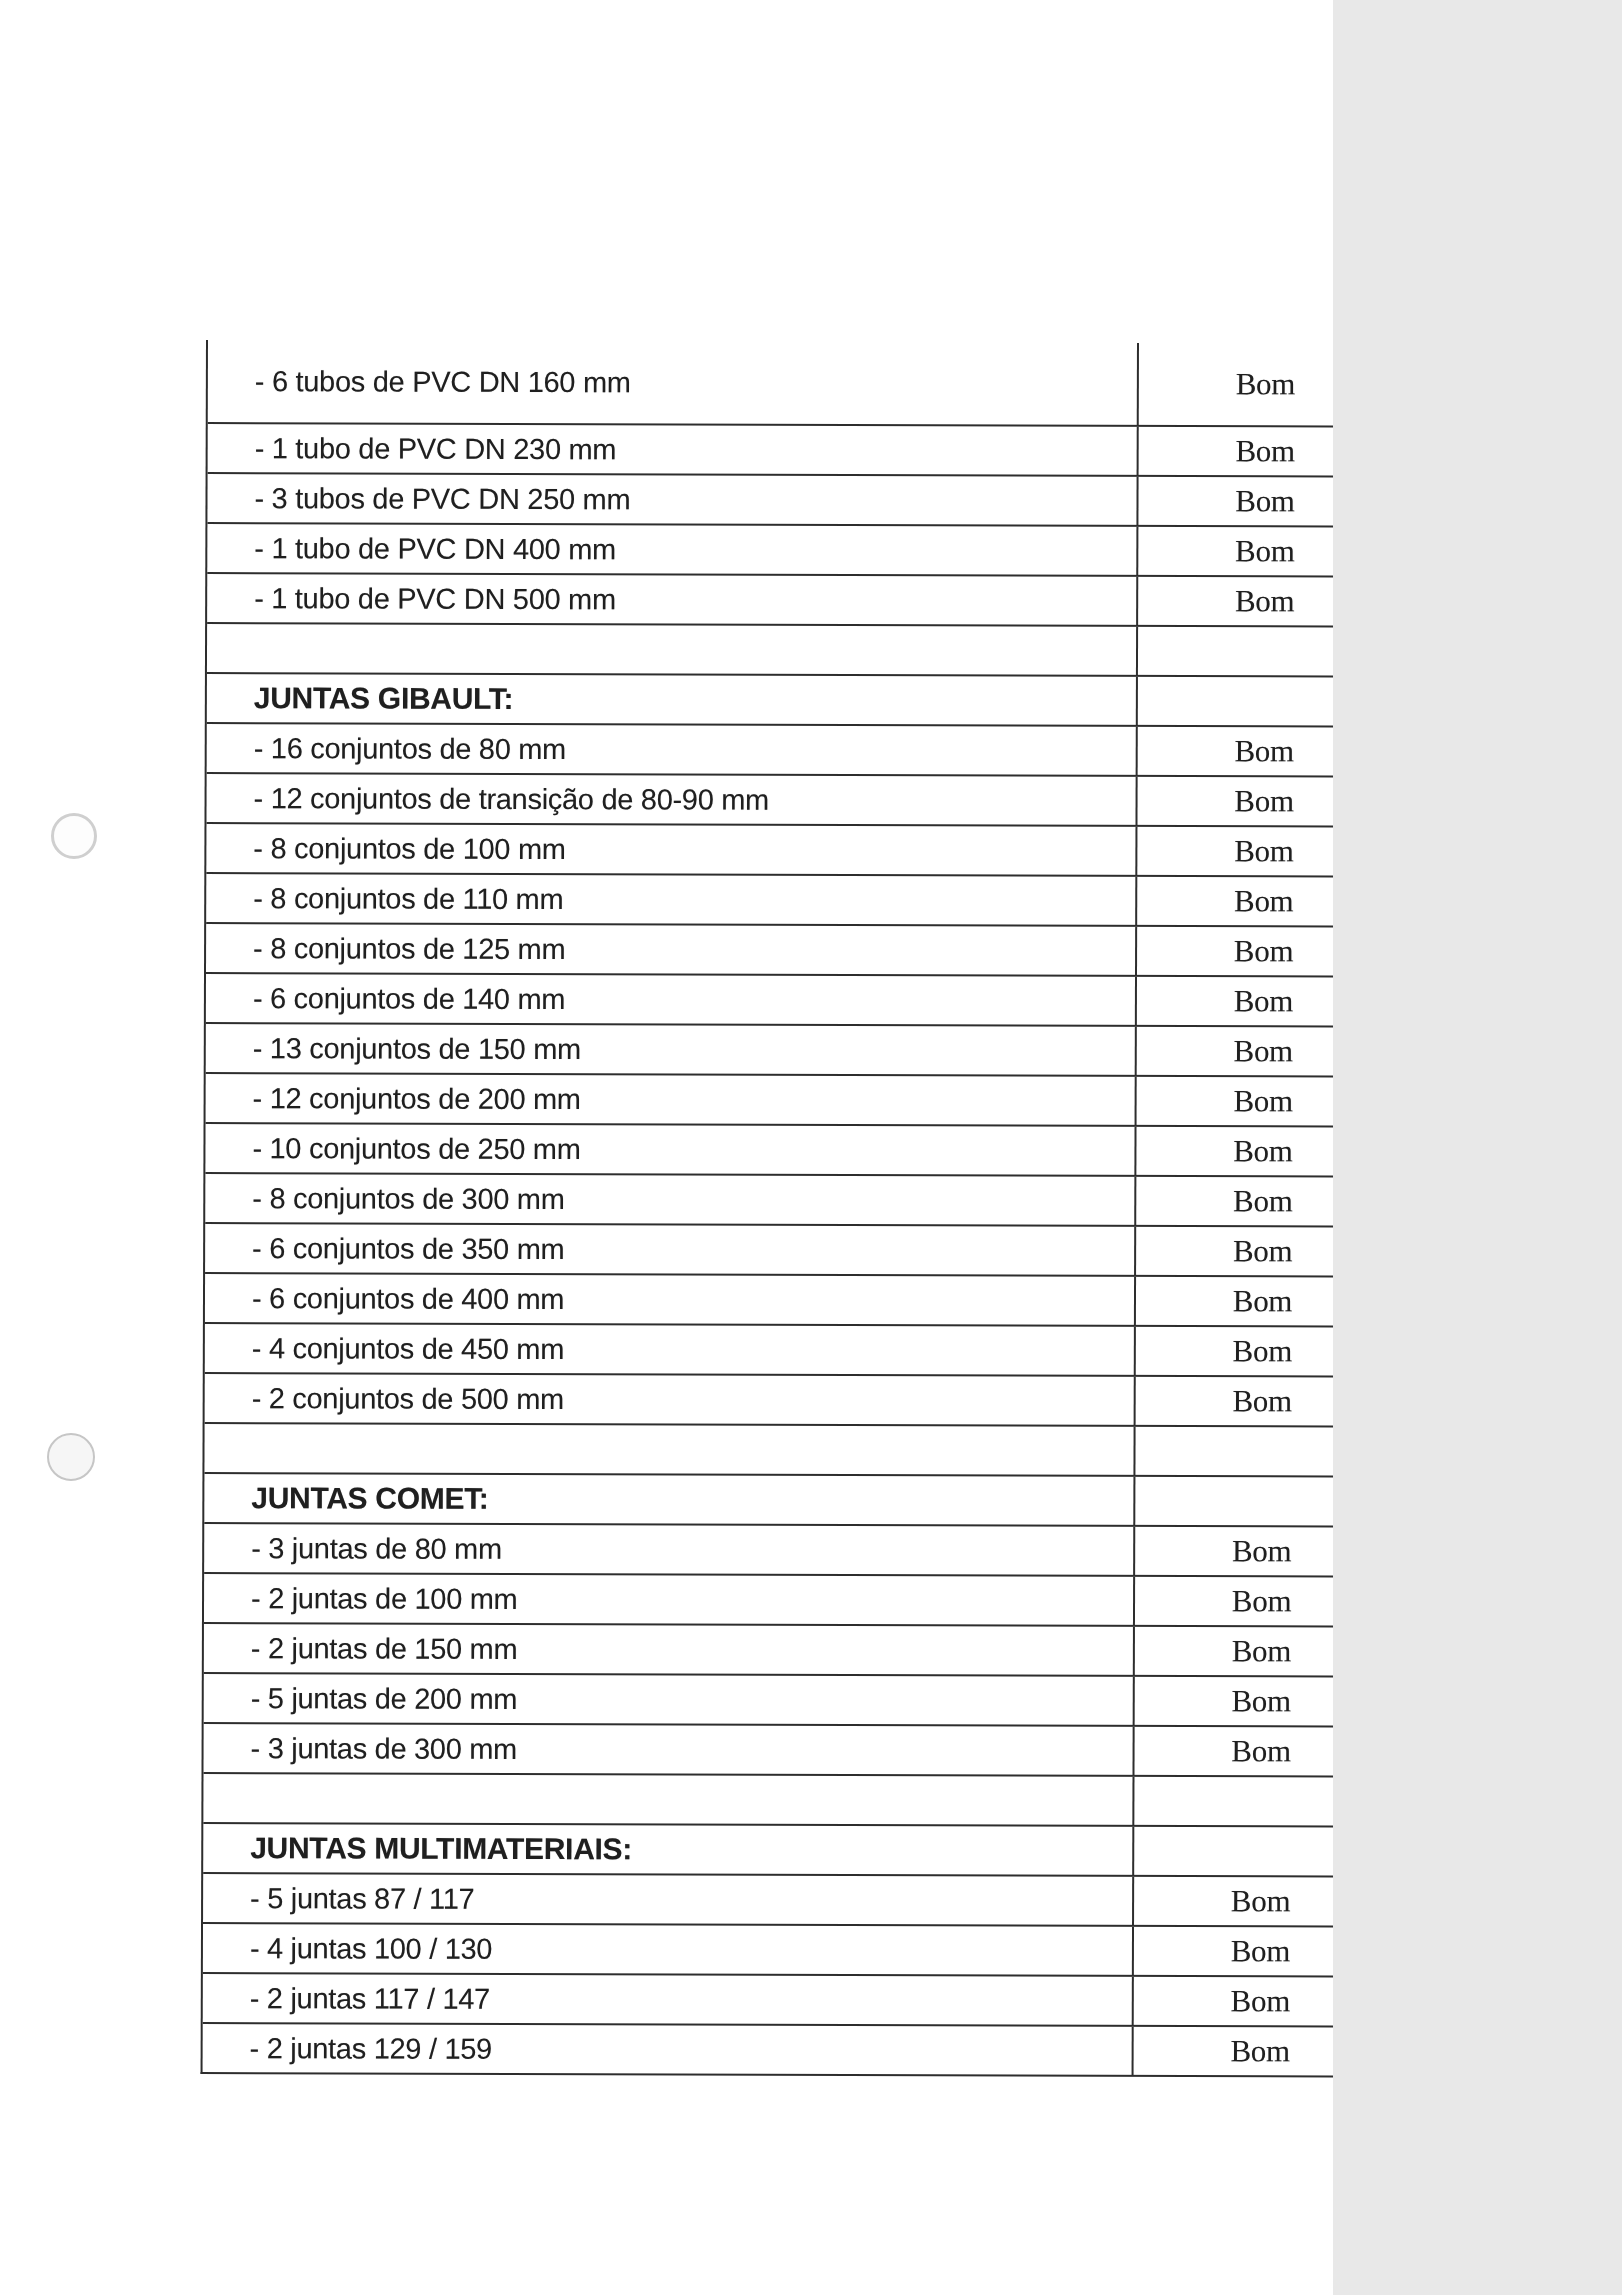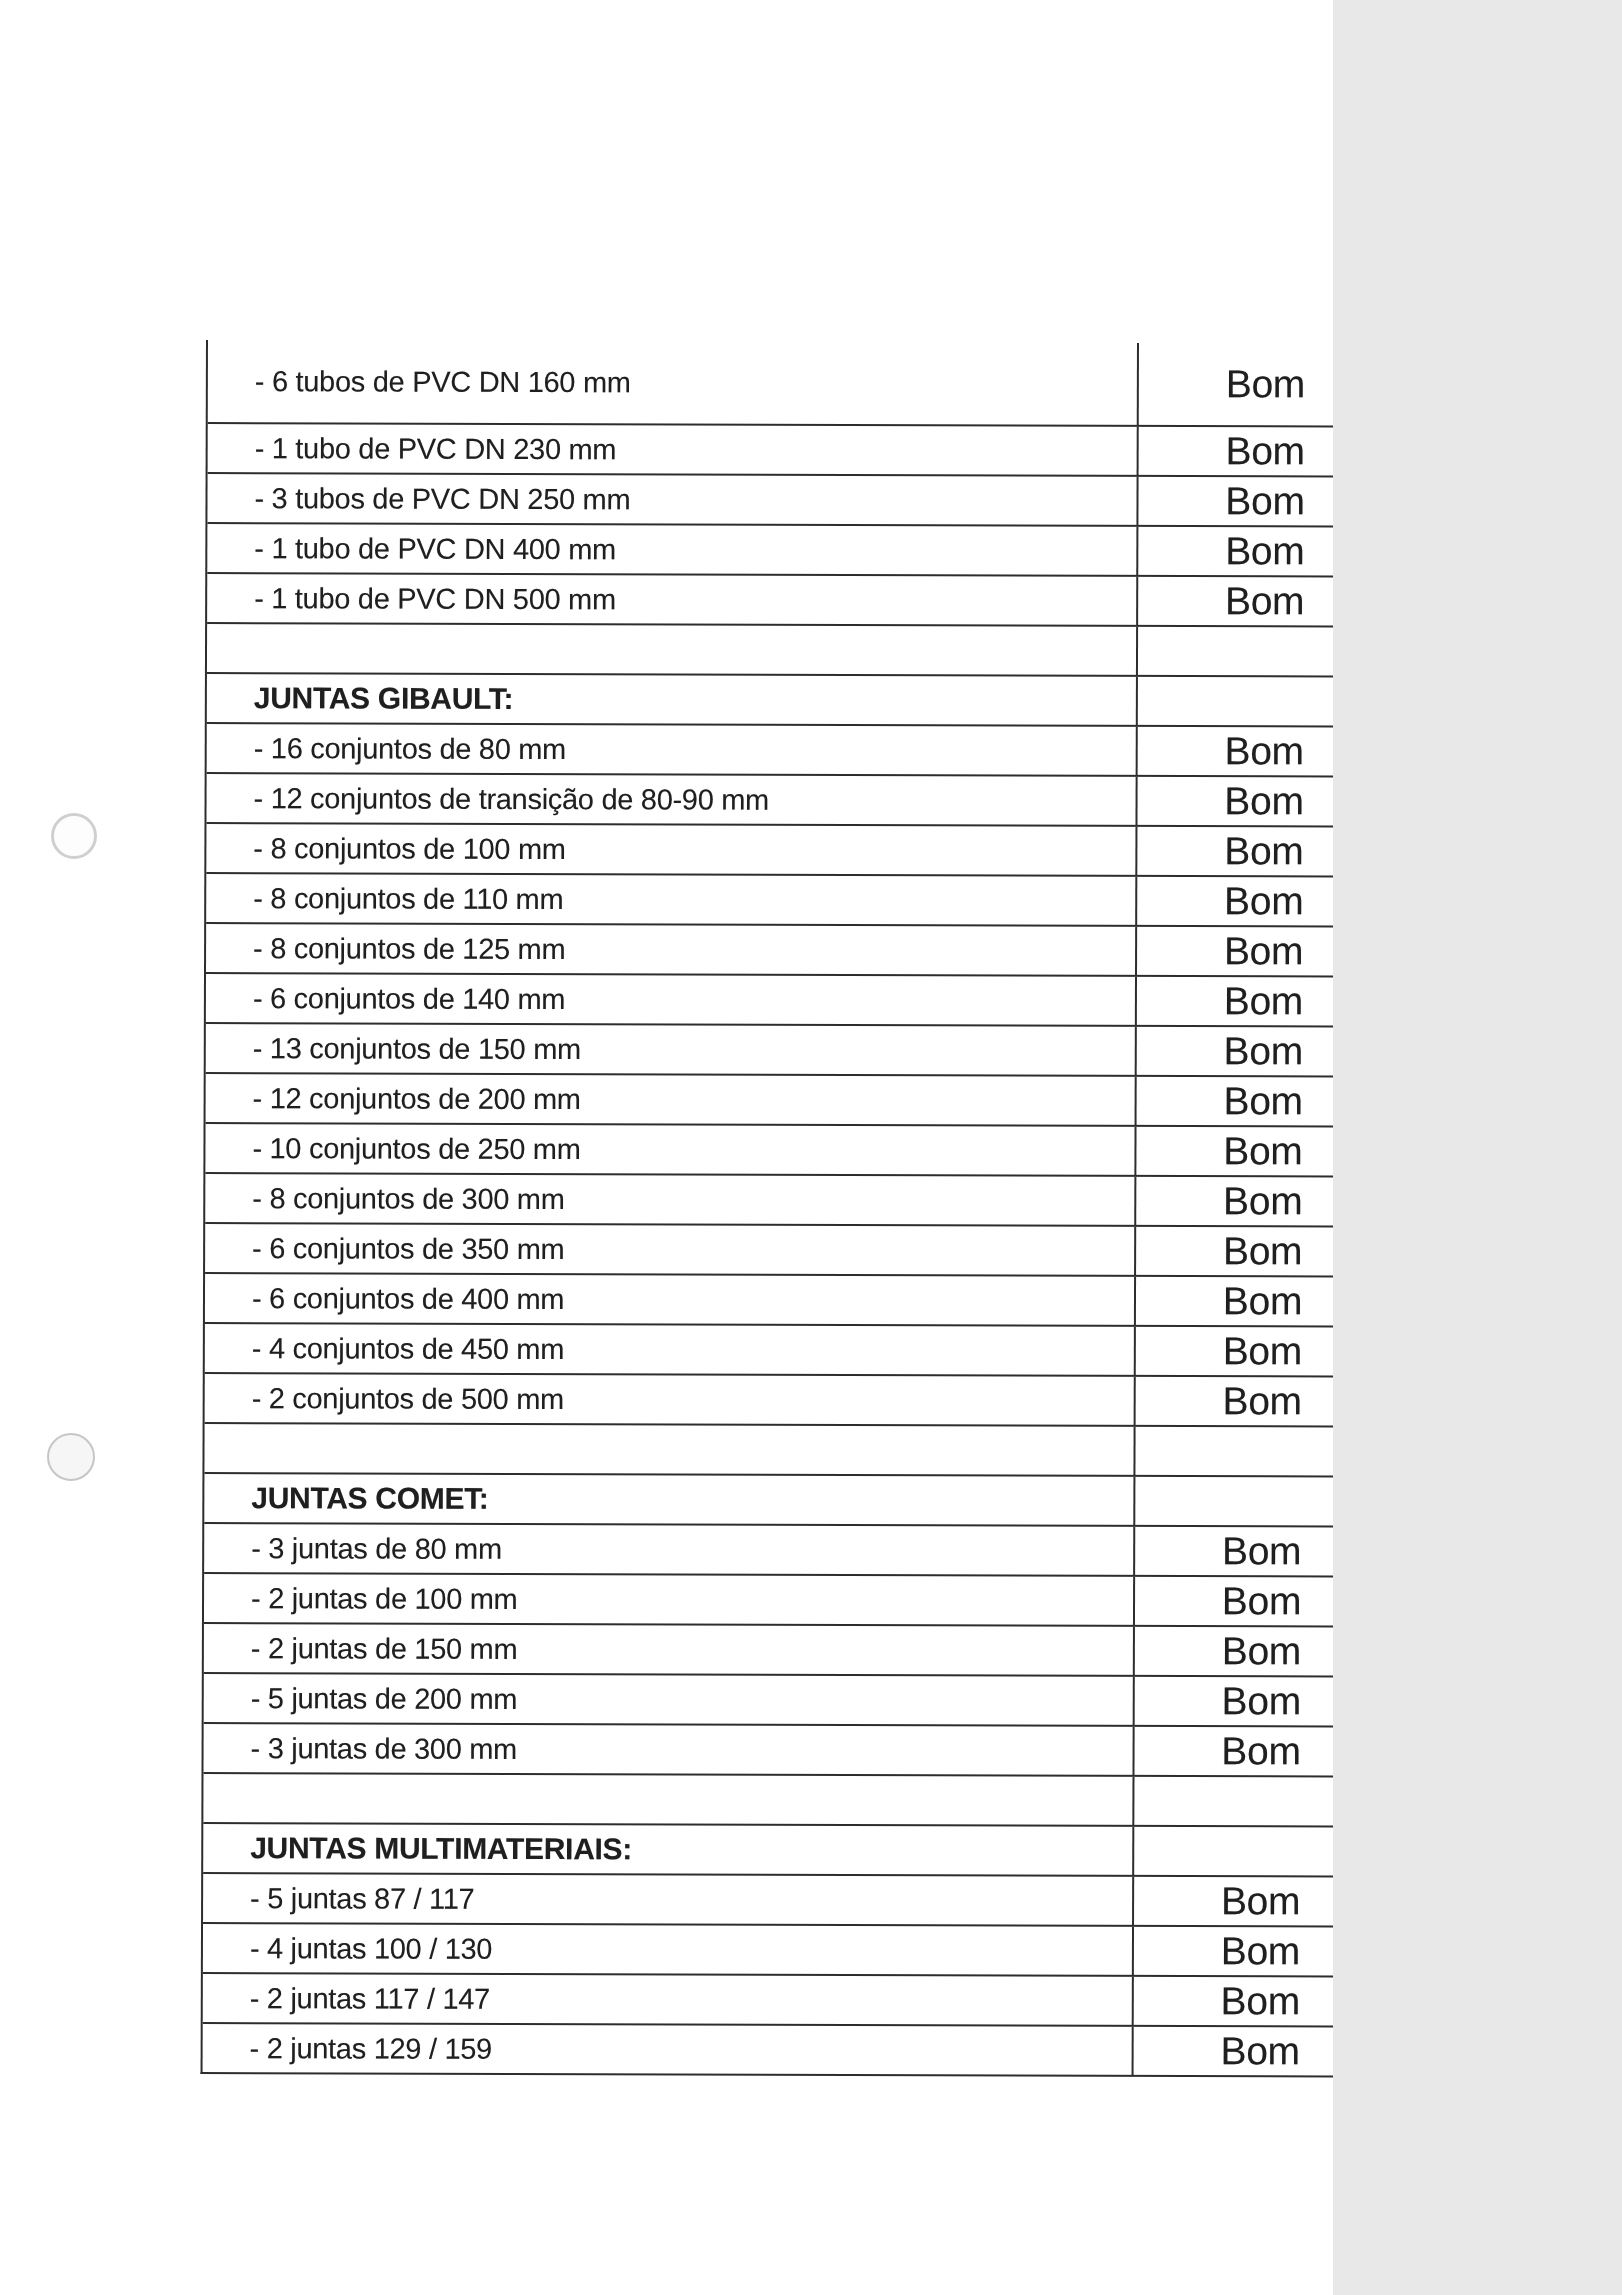--- a/index.html
+++ b/index.html
@@ -87,23 +87,24 @@
     font-size: 30px;
   }
   .cell-status {
     width: 255px;
     align-self: stretch;
     display: flex;
     align-items: center;
     justify-content: center;
     border-left: 2px solid #2d2d2d;
     box-sizing: border-box;
-    font-size: 39px;
+    font-size: 31px;
     letter-spacing: -0.3px;
     text-shadow: 0 0 0.7px rgba(20,20,20,0.35);
+    font-family: Liberation Serif, serif;
   }
 
   .page-number {
     position: absolute;
     left: 1458px;
     top: 2163px;
     font-family: Liberation Sans, sans-serif;
     font-size: 20px;
     color: #ec4899;
   }

